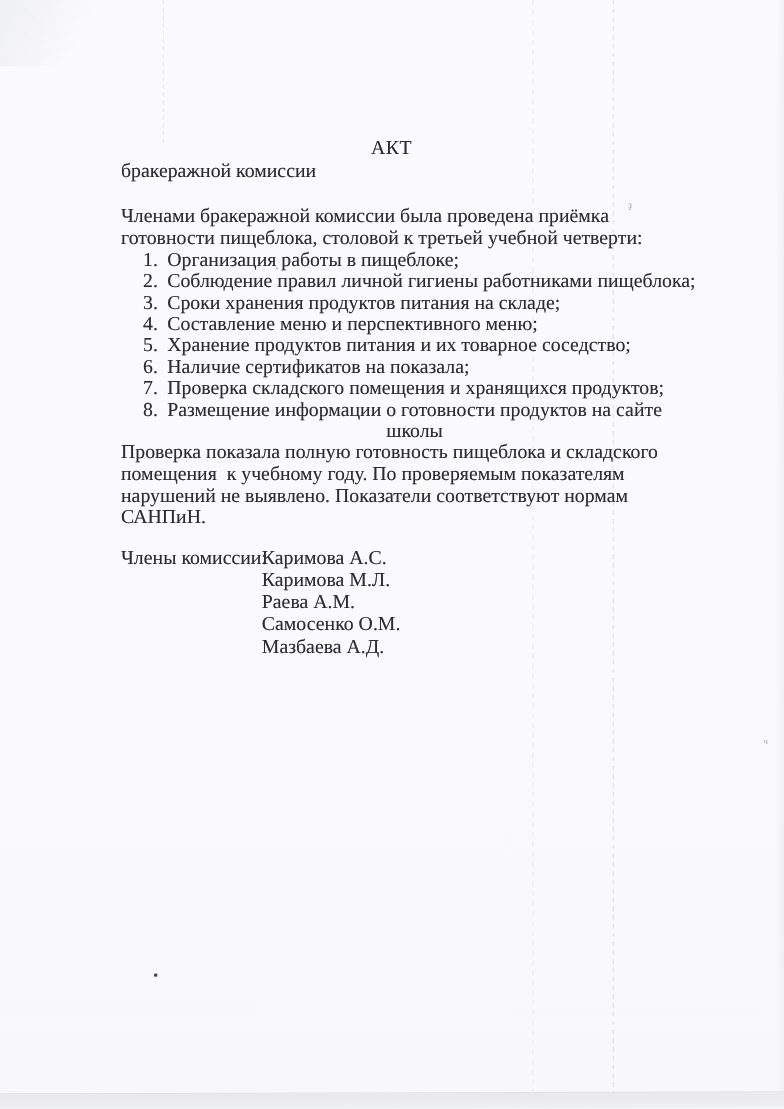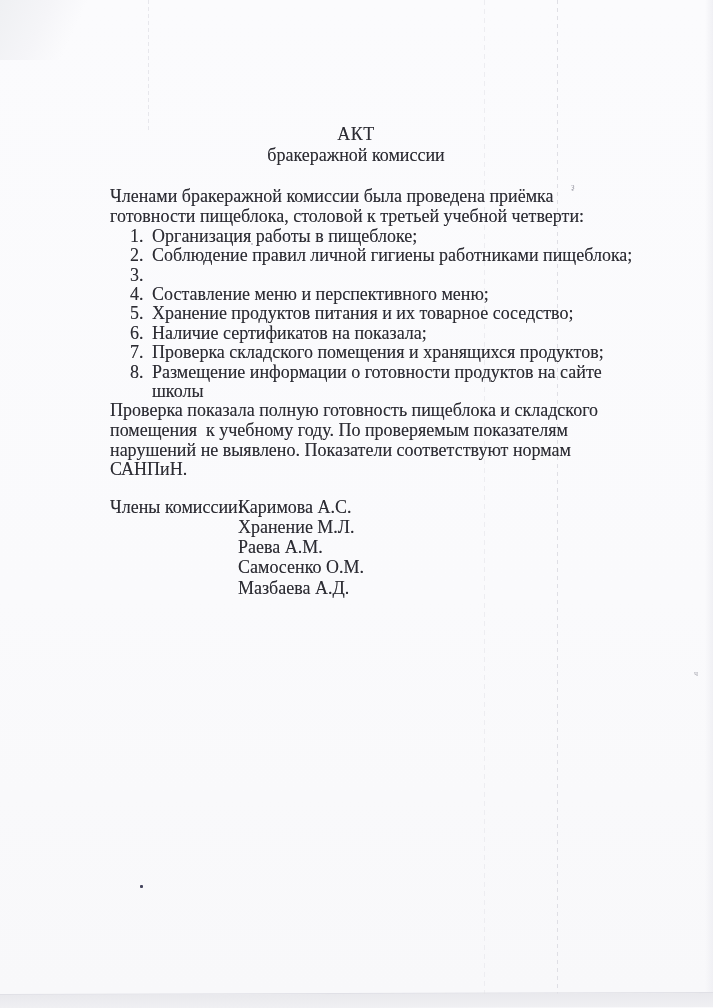--- a/index.html
+++ b/index.html
@@ -45,27 +45,27 @@
   .speck-d { left:694px; top:672px; width:3px; height:4px; background:transparent;
     color:#a7a7b0; font-size:8px; line-height:4px; border-radius:0; }
 
   
   .content {
     position:absolute; left:110px; top:123px; width:500px;
     font-size:18px; line-height:20.5px;
     text-shadow:0 0 0.5px rgba(44,44,54,0.45);
   }
   .doc-title { text-align:center; line-height:22px; letter-spacing:0.5px; width:492px; }
-  .doc-subtitle { text-align:center; line-height:21px; width:492px; }
+  .doc-subtitle { line-height:21px; width:492px; }
   .doc-date { line-height:21px; white-space:pre; }
   .intro { margin-top:20px; line-height:20.4px; white-space:pre; }
   .checklist { margin:0; padding:0 0 0 20px; list-style:none; line-height:19.4px; }
   .checklist li { display:flex; }
   .checklist .num { width:22px; flex:none; }
-  .checklist .txt { white-space:pre; }
+  .checklist .txt { white-space:pre;text-align:center; }
   .conclusion { line-height:19.6px; white-space:pre; }
   .members { margin-top:17px; display:flex; line-height:20.2px; }
   .members-label { width:128px; flex:none; white-space:pre; }
   .members-names div { white-space:pre; }
 </style>
 </head>
 <body>
 
 <div class="screen">
   <div class="paper">
@@ -90,20 +90,21 @@
         <li>
           <span class="num">1.</span>
           <span class="txt">Организация работы в пищеблоке;</span>
         </li>
         <li>
           <span class="num">2.</span>
           <span class="txt">Соблюдение правил личной гигиены работниками пищеблока;</span>
         </li>
         <li>
           <span class="num">3.</span>
+          <span class="txt">Сроки хранения продуктов питания на складе;</span>
         </li>
         <li>
           <span class="num">4.</span>
           <span class="txt">Составление меню и перспективного меню;</span>
         </li>
         <li>
           <span class="num">5.</span>
           <span class="txt">Хранение продуктов питания и их товарное соседство;</span>
         </li>
         <li>
@@ -123,21 +124,21 @@
 
       <div class="conclusion">Проверка показала полную готовность пищеблока и складского
 помещения  к учебному году. По проверяемым показателям
 нарушений не выявлено. Показатели соответствуют нормам
 САНПиН.</div>
 
       <div class="members">
         <div class="members-label">Члены комиссии: </div>
         <div class="members-names">
           <div>Каримова А.С.</div>
-          <div>Хранение М.Л.</div>
+          <div>Каримова М.Л.</div>
           <div>Раева А.М.</div>
           <div>Самосенко О.М.</div>
           <div>Мазбаева А.Д.</div>
         </div>
       </div>
     </div>
   </div>
 
   <div class="bottom-edge"></div>
 </div>

